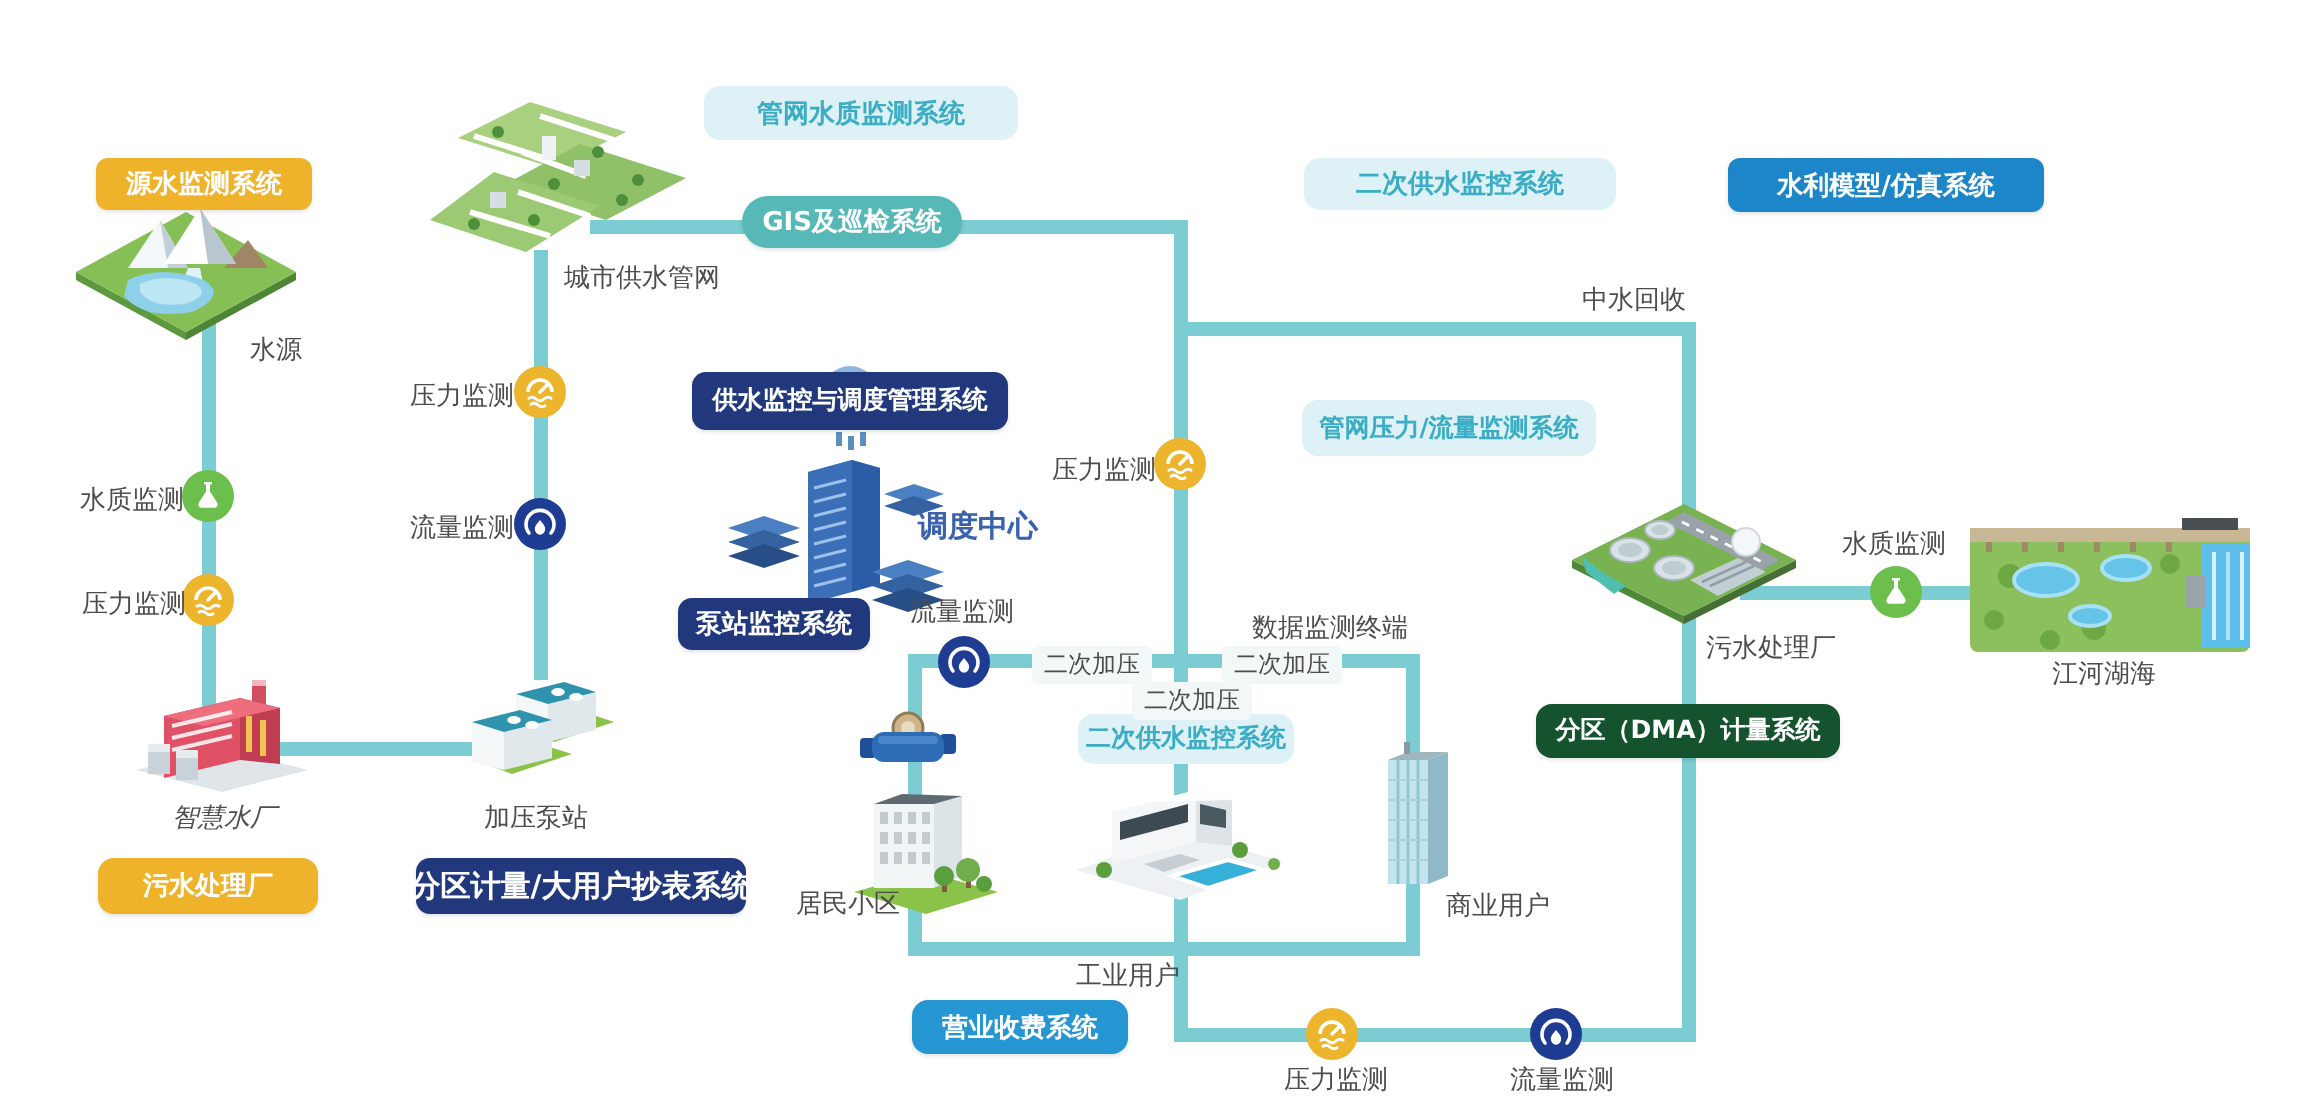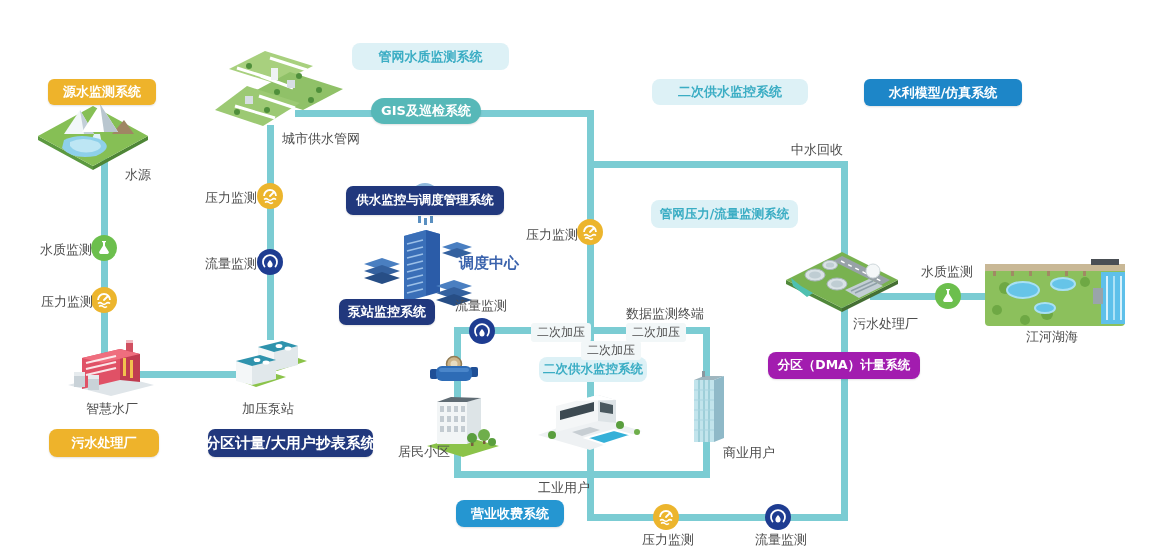--- a/index.html
+++ b/index.html
@@ -13,24 +13,24 @@
         display:flex;align-items:center;justify-content:center;}
   .icon svg{width:20px;height:20px;display:block;}
   .badge{position:absolute;z-index:4;display:flex;align-items:center;justify-content:center;
          font-weight:bold;font-size:13px;white-space:nowrap;box-shadow:0 1px 2px rgba(0,0,0,.12);}
   .badge.yellow{background:#eeb32b;color:#fff;border-radius:6px;}
   .badge.navy{background:#21387d;color:#fff;border-radius:7px;}
   .badge.teal{background:#57b8b8;color:#fff;border-radius:13px;}
   .badge.pale{background:#ddf1f6;color:#3badc4;border-radius:8px;box-shadow:none;}
   .badge.blue{background:#1d86c8;color:#fff;border-radius:6px;}
   .badge.brightblue{background:#2596d1;color:#fff;border-radius:8px;}
-  .badge.green{background:#a21caf;color:#fff;border-radius:8px;text-align:right;}
+  .badge.green{background:#14532d;color:#fff;border-radius:8px;text-align:right;}
   .lbl{position:absolute;z-index:5;font-size:13px;color:#4d4d4d;white-space:nowrap;}
   .lbl.blue{color:#3b63ad;font-weight:bold;font-size:15px;}
-  .pill{background:#f2f7f8;border-radius:3px;padding:1px 6px;font-size:12px;margin-left:15px;}
+  .pill{background:#f2f7f8;border-radius:3px;padding:1px 6px;font-size:12px;}
 </style>
 </head>
 <body>
 
 <div id="canvas">
 
   <div class="pipe" style="left:101px;top:158px;width:7px;height:205px;"></div>
   <div class="pipe" style="left:104px;top:371px;width:160px;height:7px;"></div>
   <div class="pipe" style="left:267px;top:125px;width:7px;height:215px;"></div>
   <div class="pipe" style="left:295px;top:110px;width:298px;height:7px;"></div>
@@ -355,21 +355,21 @@
   <div class="badge navy" style="left:339px;top:299px;width:96px;height:26px;">泵站监控系统</div>
   <div class="badge pale" style="left:539px;top:357px;width:108px;height:25px;font-size:12.5px;">二次供水监控系统</div>
   <div class="badge navy" style="left:208px;top:429px;width:165px;height:28px;font-size:15px;">分区计量/大用户抄表系统</div>
   <div class="badge yellow" style="left:49px;top:429px;width:110px;height:28px;border-radius:8px;">污水处理厂</div>
   <div class="badge green" style="left:768px;top:352px;width:152px;height:27px;font-size:12.5px;">分区（DMA）计量系统</div>
   <div class="badge brightblue" style="left:456px;top:500px;width:108px;height:27px;text-align:center;">营业收费系统</div>
 
   <div class="lbl" style="left:125px;top:166px;">水源</div>
   <div class="lbl" style="left:40px;top:241px;">水质监测</div>
   <div class="lbl" style="left:41px;top:293px;">压力监测</div>
-  <div class="lbl" style="left:86px;top:400px;">智慧水厂</div>
+  <div class="lbl" style="left:86px;top:400px;font-style:italic;">智慧水厂</div>
   <div class="lbl" style="left:282px;top:130px;">城市供水管网</div>
   <div class="lbl" style="left:205px;top:189px;">压力监测</div>
   <div class="lbl" style="left:205px;top:255px;">流量监测</div>
   <div class="lbl" style="left:242px;top:400px;">加压泵站</div>
   <div class="lbl blue" style="left:459px;top:254px;">调度中心</div>
   <div class="lbl" style="left:526px;top:226px;">压力监测</div>
   <div class="lbl" style="left:791px;top:141px;">中水回收</div>
   <div class="lbl" style="left:455px;top:297px;">流量监测</div>
   <div class="lbl pill" style="left:516px;top:323px;">二次加压</div>
   <div class="lbl pill" style="left:611px;top:323px;">二次加压</div>

